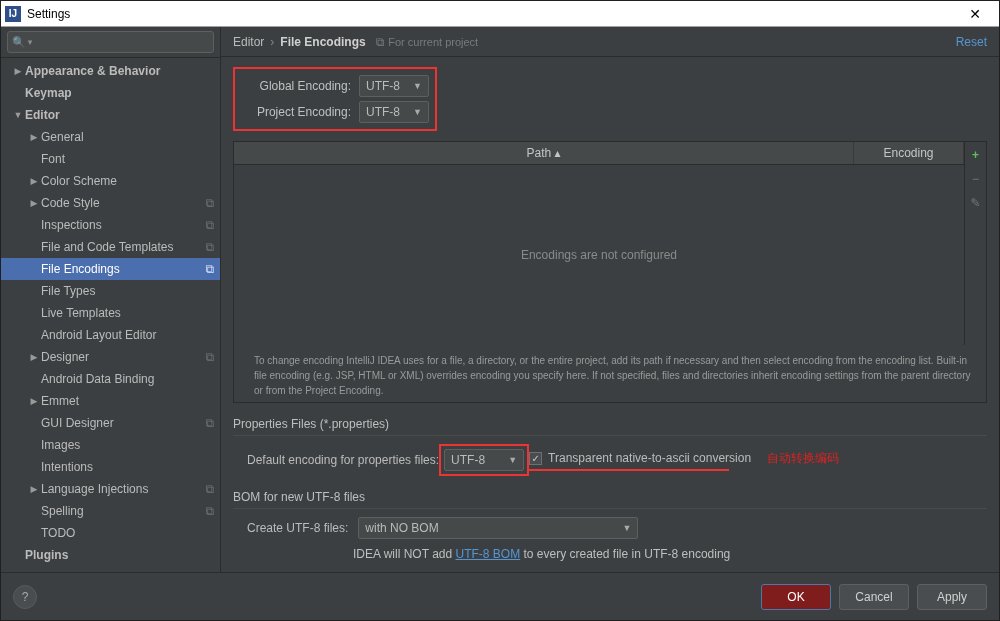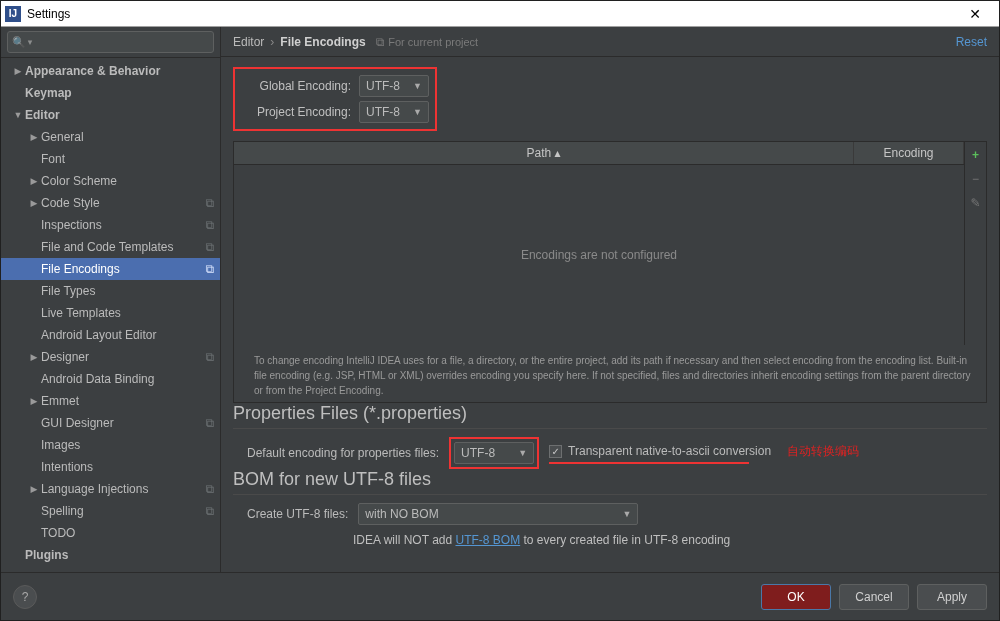--- a/index.html
+++ b/index.html
@@ -43,23 +43,23 @@
   .select .sel-caret { font-size:9px; color:#aaa; margin-left:10px;}
   .tablewrap { margin-top:10px; border:1px solid #2b2b2b;}
   .tablehead { display:flex; background:#45494a; border-bottom:1px solid #2b2b2b;}
   .tablehead .th { padding:4px 8px; font-size:12px; color:#c5c5c5; border-right:1px solid #3a3a3a; display:flex; align-items:center; justify-content:center;}
   .th-path { flex:1; }
   .th-enc  { width:110px; }
   .tablebody { height:180px; display:flex; background:#3c3f41;}
   .emptycell { flex:1; display:flex; align-items:center; justify-content:center; color:#8a8a8a;}
   .toolcol { width:22px; background:#3c3f41; display:flex; flex-direction:column; align-items:center; gap:10px; padding-top:6px; border-left:1px solid #2b2b2b;}
   .hint { margin:8px 4px 4px 20px; color:#9a9a9a; font-size:10px; line-height:1.5;}
-  .section-label { color:#bfbfbf; font-size:18px;}
+  .section-label { margin-top:14px; color:#bfbfbf; font-size:12px;}
   .section-sep { height:1px; background:#4a4a4a; margin:4px 0 8px 0;}
-  .proprow { display:flex; align-items:center; gap:10px; margin-left:14px;}
+  .proprow { display:flex; align-items:center; margin-left:14px;}
   .chk { width:13px; height:13px; background:#4a4d4f; border:1px solid #6d6f70; display:inline-flex; align-items:center; justify-content:center; font-size:10px; color:#c8c8c8;}
   .redtext { color:#d22; font-family: SimSun, "Microsoft YaHei", sans-serif; margin-left:10px;}
   .linklike { color:#5596d2; text-decoration:underline; cursor:pointer;}
   .bomrow { display:flex; align-items:center; gap:10px; margin-left:14px;}
   .wide-select { width:280px; }
   
   .footer { height:48px; border-top:1px solid #2b2b2b; display:flex; align-items:center; padding:0 12px; background:#3c3f41;}
   .helpbtn { width:24px; height:24px; border-radius:12px; background:#4a4d4f; display:flex; align-items:center; justify-content:center; color:#a8a8a8; border:1px solid #5a5a5a; cursor:pointer;}
   .footer .spacer { flex:1;}
   .btn { min-width:70px; height:26px; padding:0 14px; background:#4a4d4f; border:1px solid #5e6060; color:#d0d0d0; border-radius:3px; display:flex; align-items:center; justify-content:center; margin-left:8px; cursor:pointer;}

